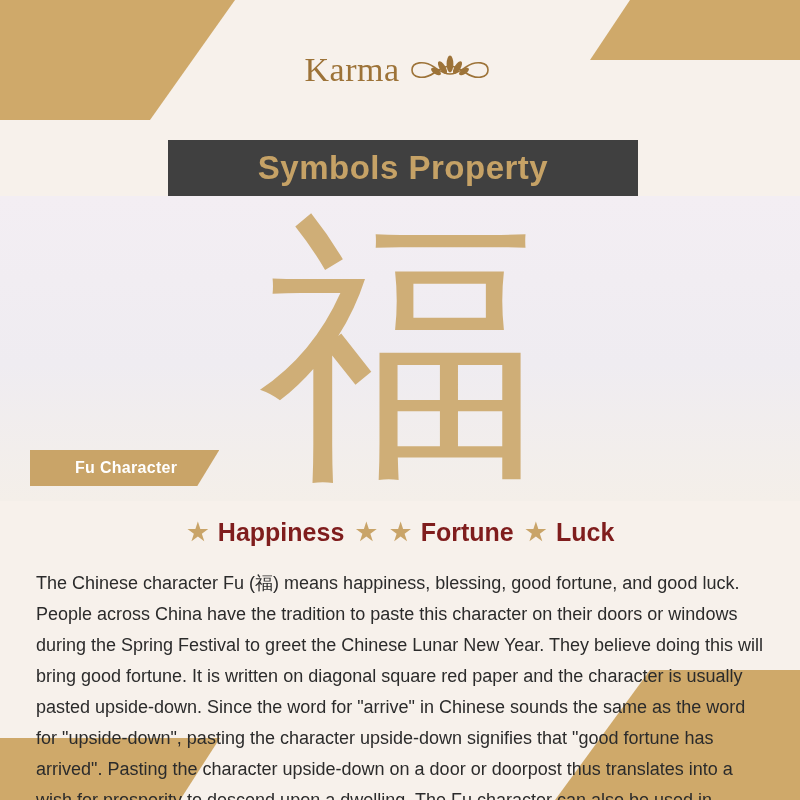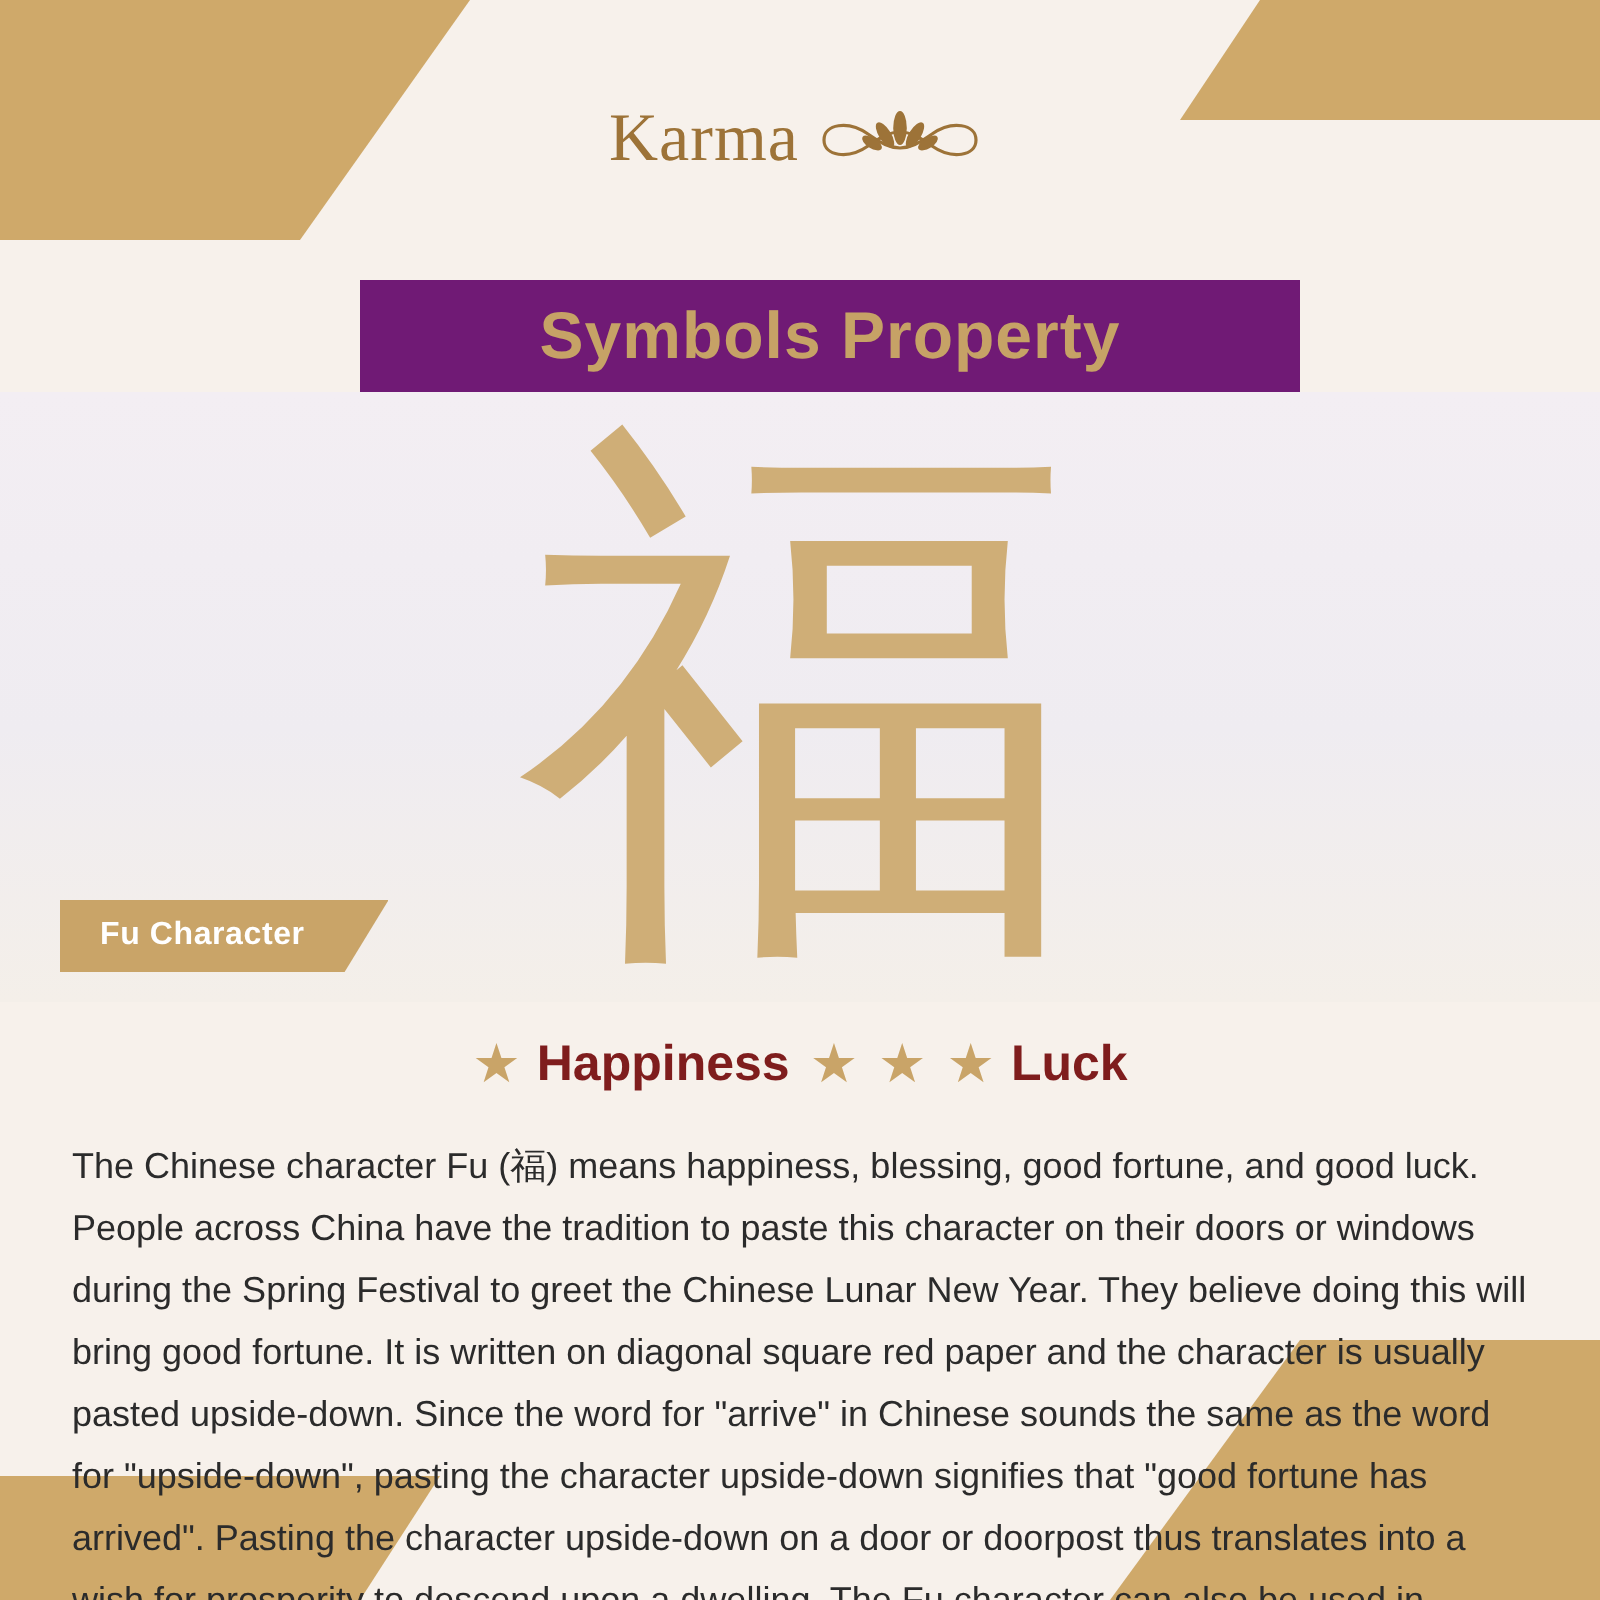--- a/index.html
+++ b/index.html
@@ -74,24 +74,24 @@
   .logo-mark {
     width: 92px;
     height: 40px;
     display: inline-block;
   }
 
   
   .title-band {
     position: absolute;
     top: 140px;
-    left: 180px;
+    left: 168px;
     width: 470px;
     height: 56px;
-    background: #701a75;
+    background: #404040;
     display: flex;
     align-items: center;
     justify-content: center;
     z-index: 3;
   }
   .title-text {
     font-size: 33px;
     font-weight: bold;
     color: #c6a266;
     letter-spacing: 0.5px;
@@ -119,21 +119,21 @@
     color: #cfae77;
     user-select: none;
   }
 
   
   .ribbon {
     position: absolute;
     top: 450px;
     left: 30px;
     height: 36px;
-    padding: 0 42px 0 20px;
+    padding: 0 42px 0 45px;
     background: #c9a468;
     display: flex;
     align-items: center;
     z-index: 4;
     clip-path: polygon(0 0, 100% 0, calc(100% - 22px) 100%, 0 100%);
   }
   .ribbon-text {
     color: #ffffff;
     font-size: 16px;
     font-weight: bold;
@@ -226,20 +226,21 @@
   <div class="keywords">
     <span class="kw">
       <span class="kw-star">★</span>
       <span class="kw-label">Happiness</span>
     </span>
     <span class="kw">
       <span class="kw-star">★</span>
     </span>
     <span class="kw">
       <span class="kw-star">★</span>
+      <span class="kw-label">Fortune</span>
     </span>
     <span class="kw">
       <span class="kw-star">★</span>
       <span class="kw-label">Luck</span>
     </span>
   </div>
 
   <div class="body-copy">The Chinese character Fu (福) means happiness, blessing, good fortune, and good luck. People across China have the tradition to paste this character on their doors or windows during the Spring Festival to greet the Chinese Lunar New Year. They believe doing this will bring good fortune. It is written on diagonal square red paper and the character is usually pasted upside-down. Since the word for "arrive" in Chinese sounds the same as the word for "upside-down", pasting the character upside-down signifies that "good fortune has arrived". Pasting the character upside-down on a door or doorpost thus translates into a wish for prosperity to descend upon a dwelling. The Fu character can also be used in jewelry to represent the desire that one's good luck will be expansive.</div>
 
 </div>

